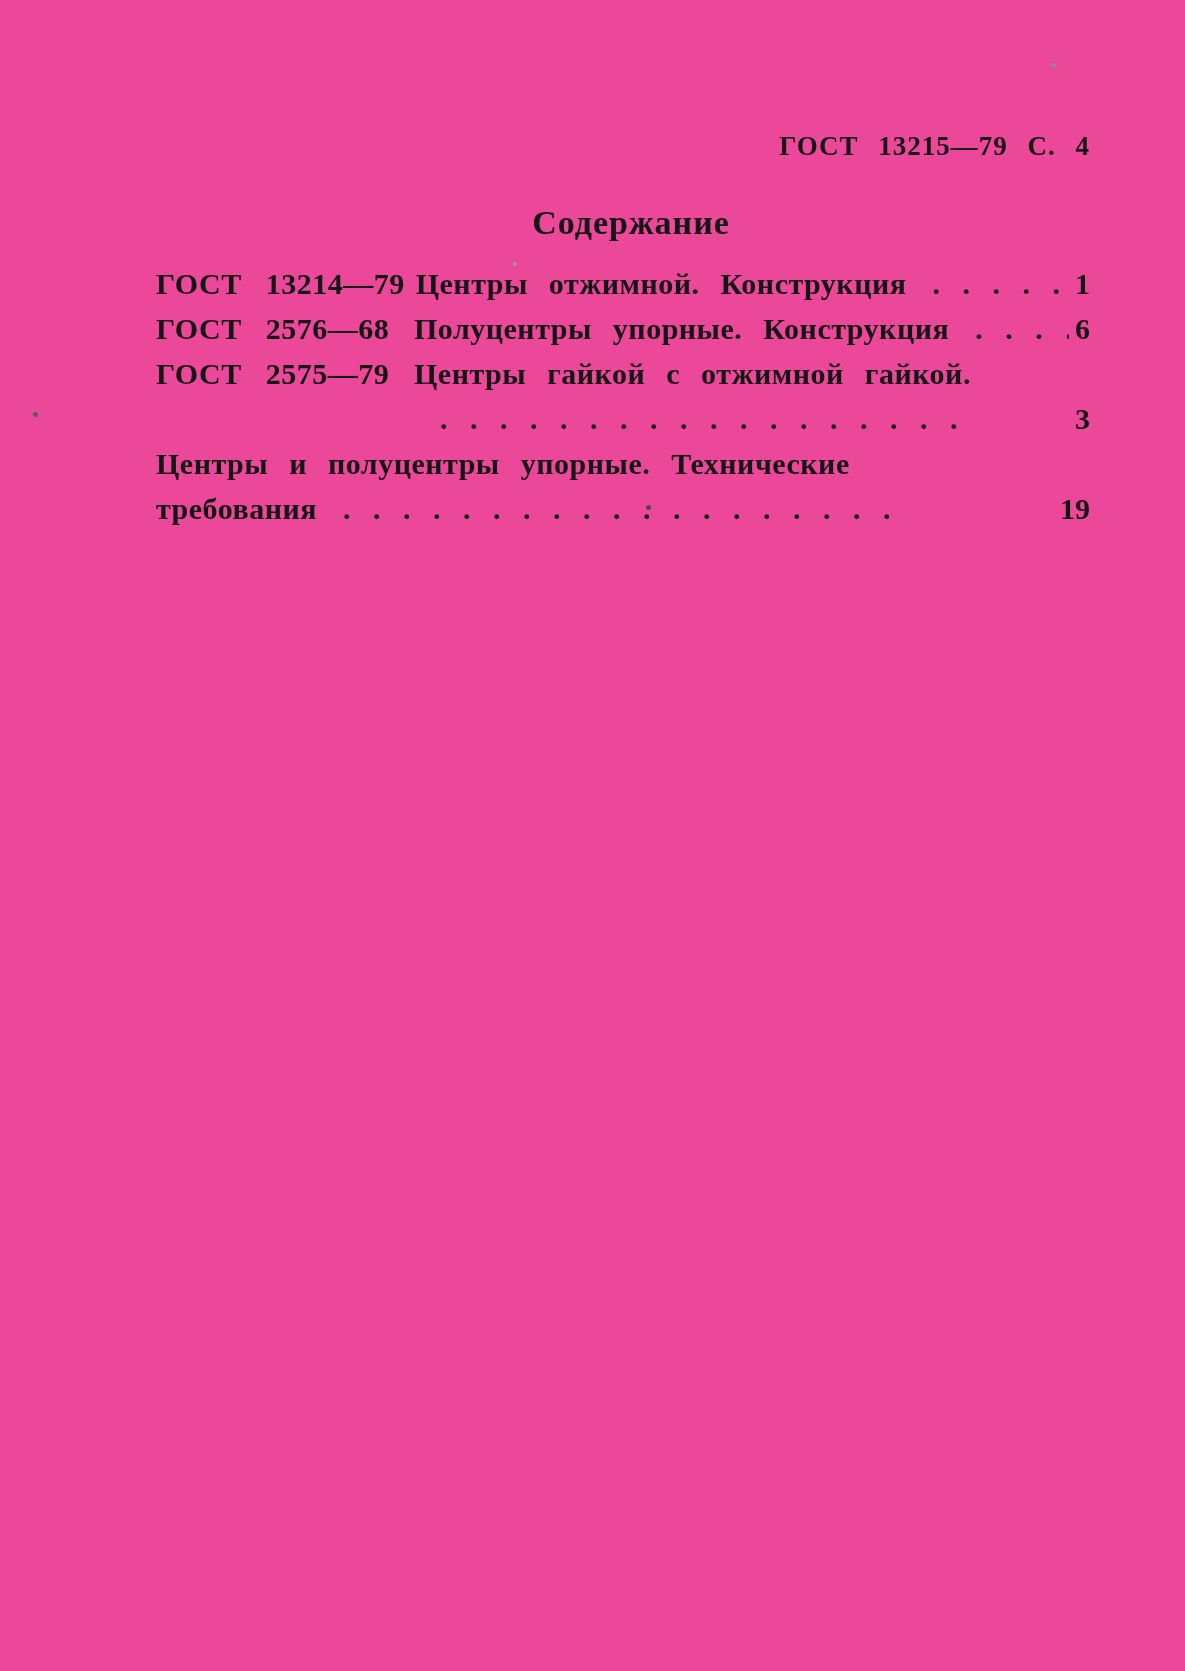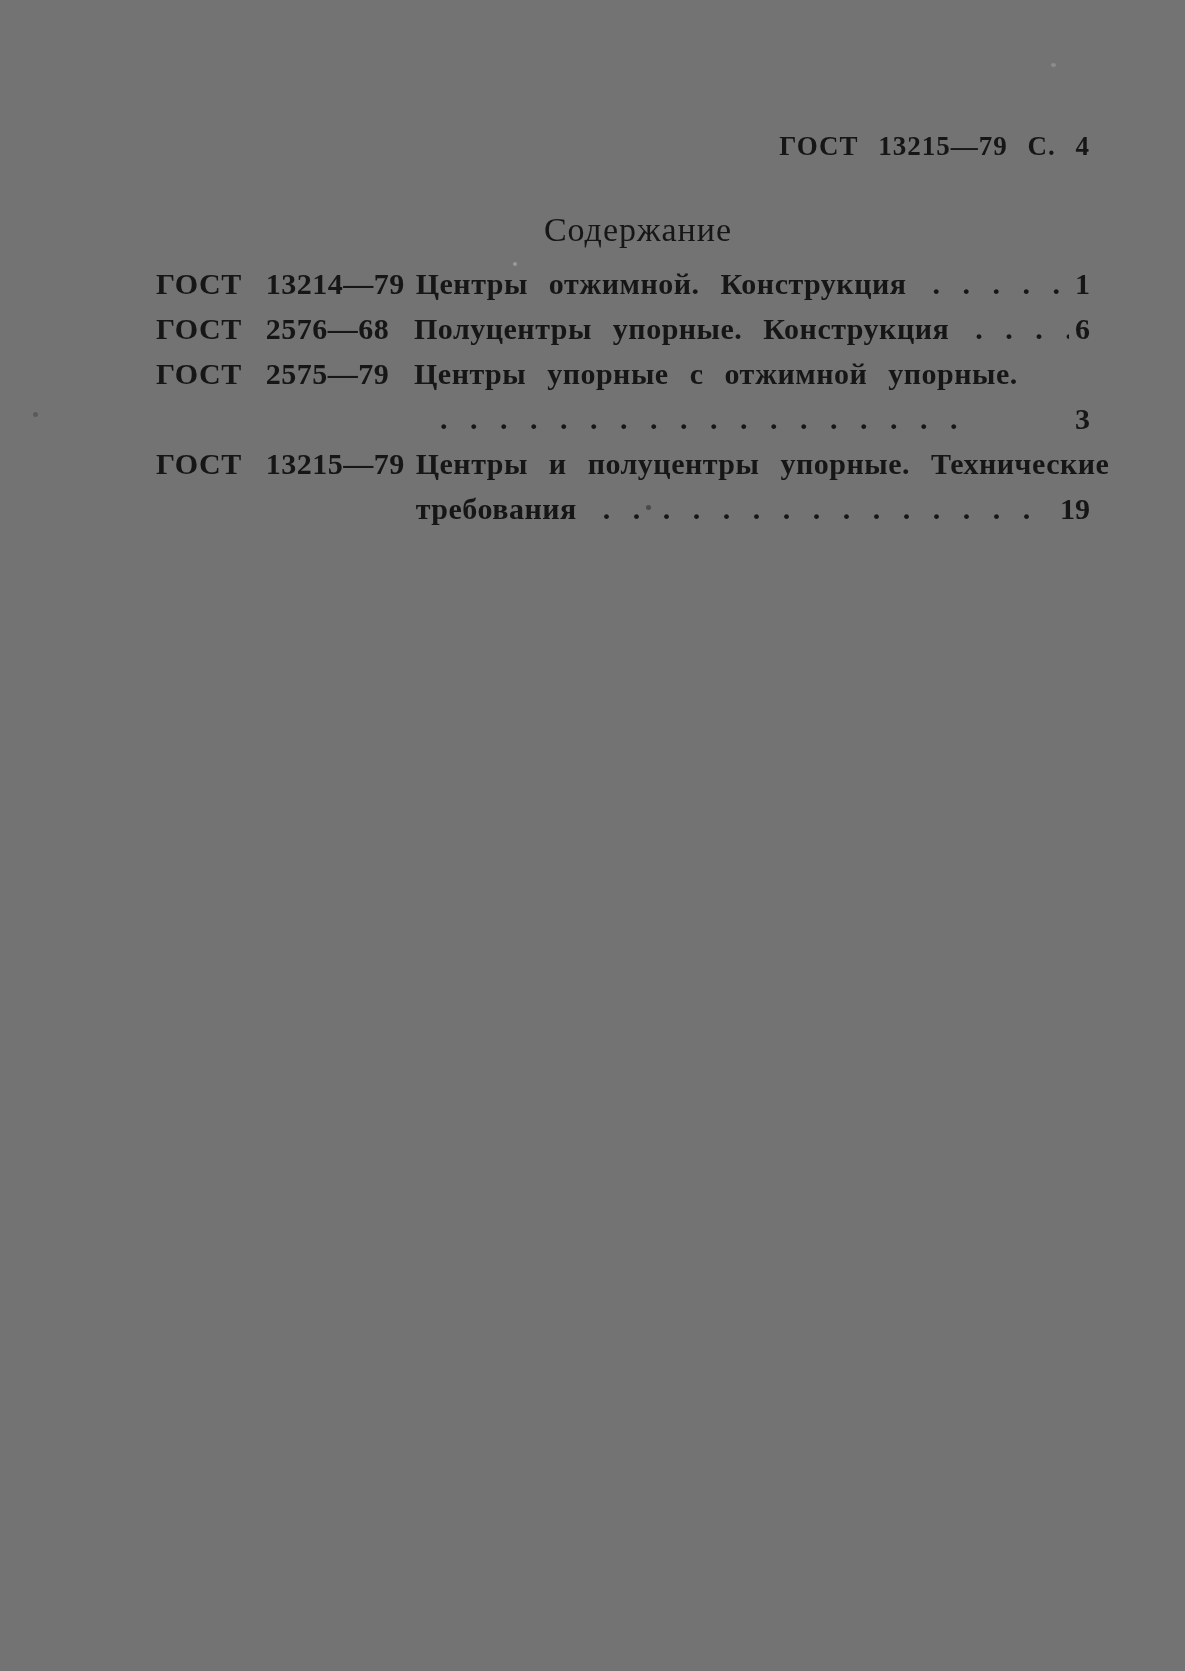--- a/index.html
+++ b/index.html
@@ -1,43 +1,43 @@
 <!DOCTYPE html>
 <html><head>
 <meta charset="utf-8">
 <style>
   html, body { margin: 0; padding: 0; background: #ffffff; }
   .page {
     position: relative;
     width: 1185px;
     height: 1671px;
-    background: #737373;
+    background: #ec4899;
     font-family: "Liberation Serif", serif;
     color: #161616;
     font-weight: 700;
     overflow: hidden;
   }
   .header {
     position: absolute;
     top: 131px;
     right: 95px;
     font-size: 27px;
     letter-spacing: 1px;
     word-spacing: 12px;
     white-space: nowrap;
   }
   .title {
     position: absolute;
     top: 196px;
     left: 156px;
     width: 934px;
-    margin: 15px;
+    margin: 8px;
     text-align: center;
     font-size: 34px;
-    font-weight: 400;
+    font-weight: 700;
     letter-spacing: 1px;
   }
   .toc {
     position: absolute;
     top: 261px;
     left: 156px;
     width: 934px;
     font-size: 30px;
   }
   .row { display: flex; align-items: flex-start; gap: 11px; }
@@ -92,33 +92,32 @@
           <span class="dots">. . . . . . .</span>
           <span class="pg">6</span>
         </div>
       </div>
     </div>
 
     <div class="row">
       <div class="num">ГОСТ 2575—79</div>
       <div class="lines">
         <div class="line">
-          <span class="t">Центры упорные с отжимной упорные.</span>
+          <span class="t">Центры гайкой с отжимной гайкой.</span>
           <span class="dots"></span>
           <span class="pg"></span>
         </div>
         <div class="line">
           <span class="dots">. . . . . . . . . . . . . . . . . .</span>
           <span class="pg">3</span>
         </div>
       </div>
     </div>
 
     <div class="row">
-      <div class="num">ГОСТ 13215—79</div>
       <div class="lines">
         <div class="line">
           <span class="t">Центры и полуцентры упорные. Технические</span>
           <span class="dots"></span>
           <span class="pg"></span>
         </div>
         <div class="line">
           <span class="t">требования</span>
           <span class="dots">. . . . . . . . . . . . . . . . . . .</span>
           <span class="pg">19</span>

